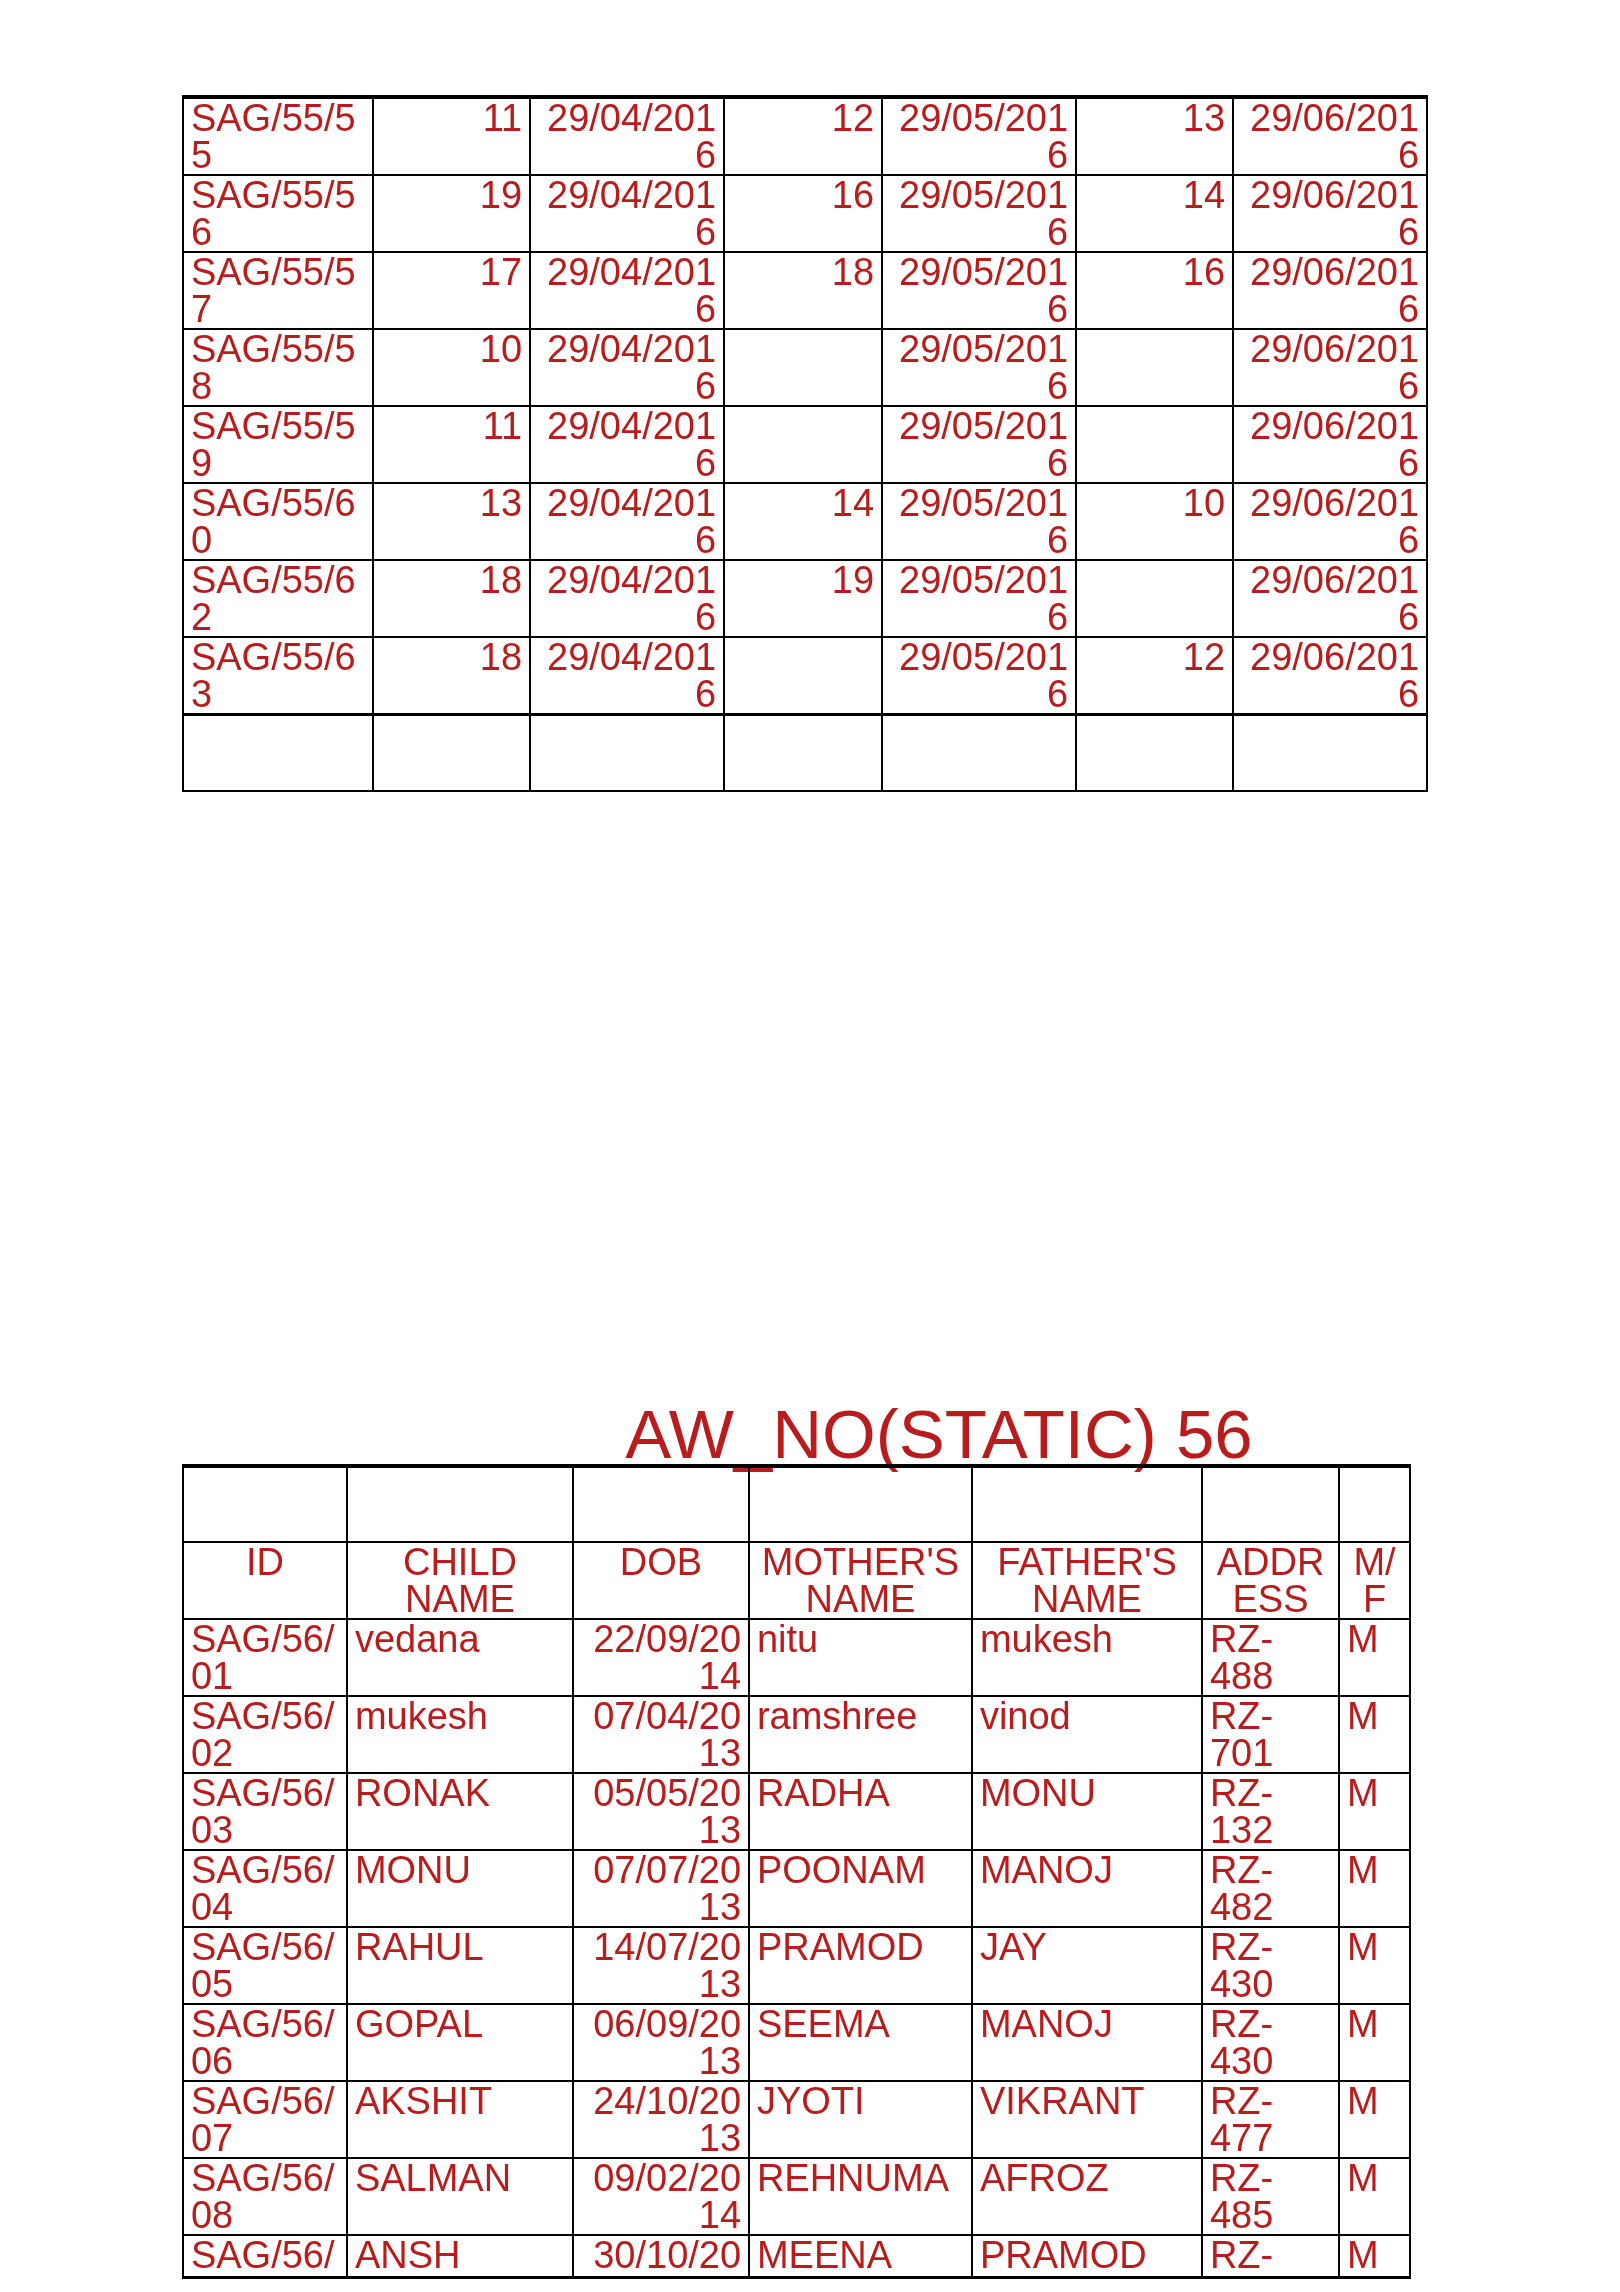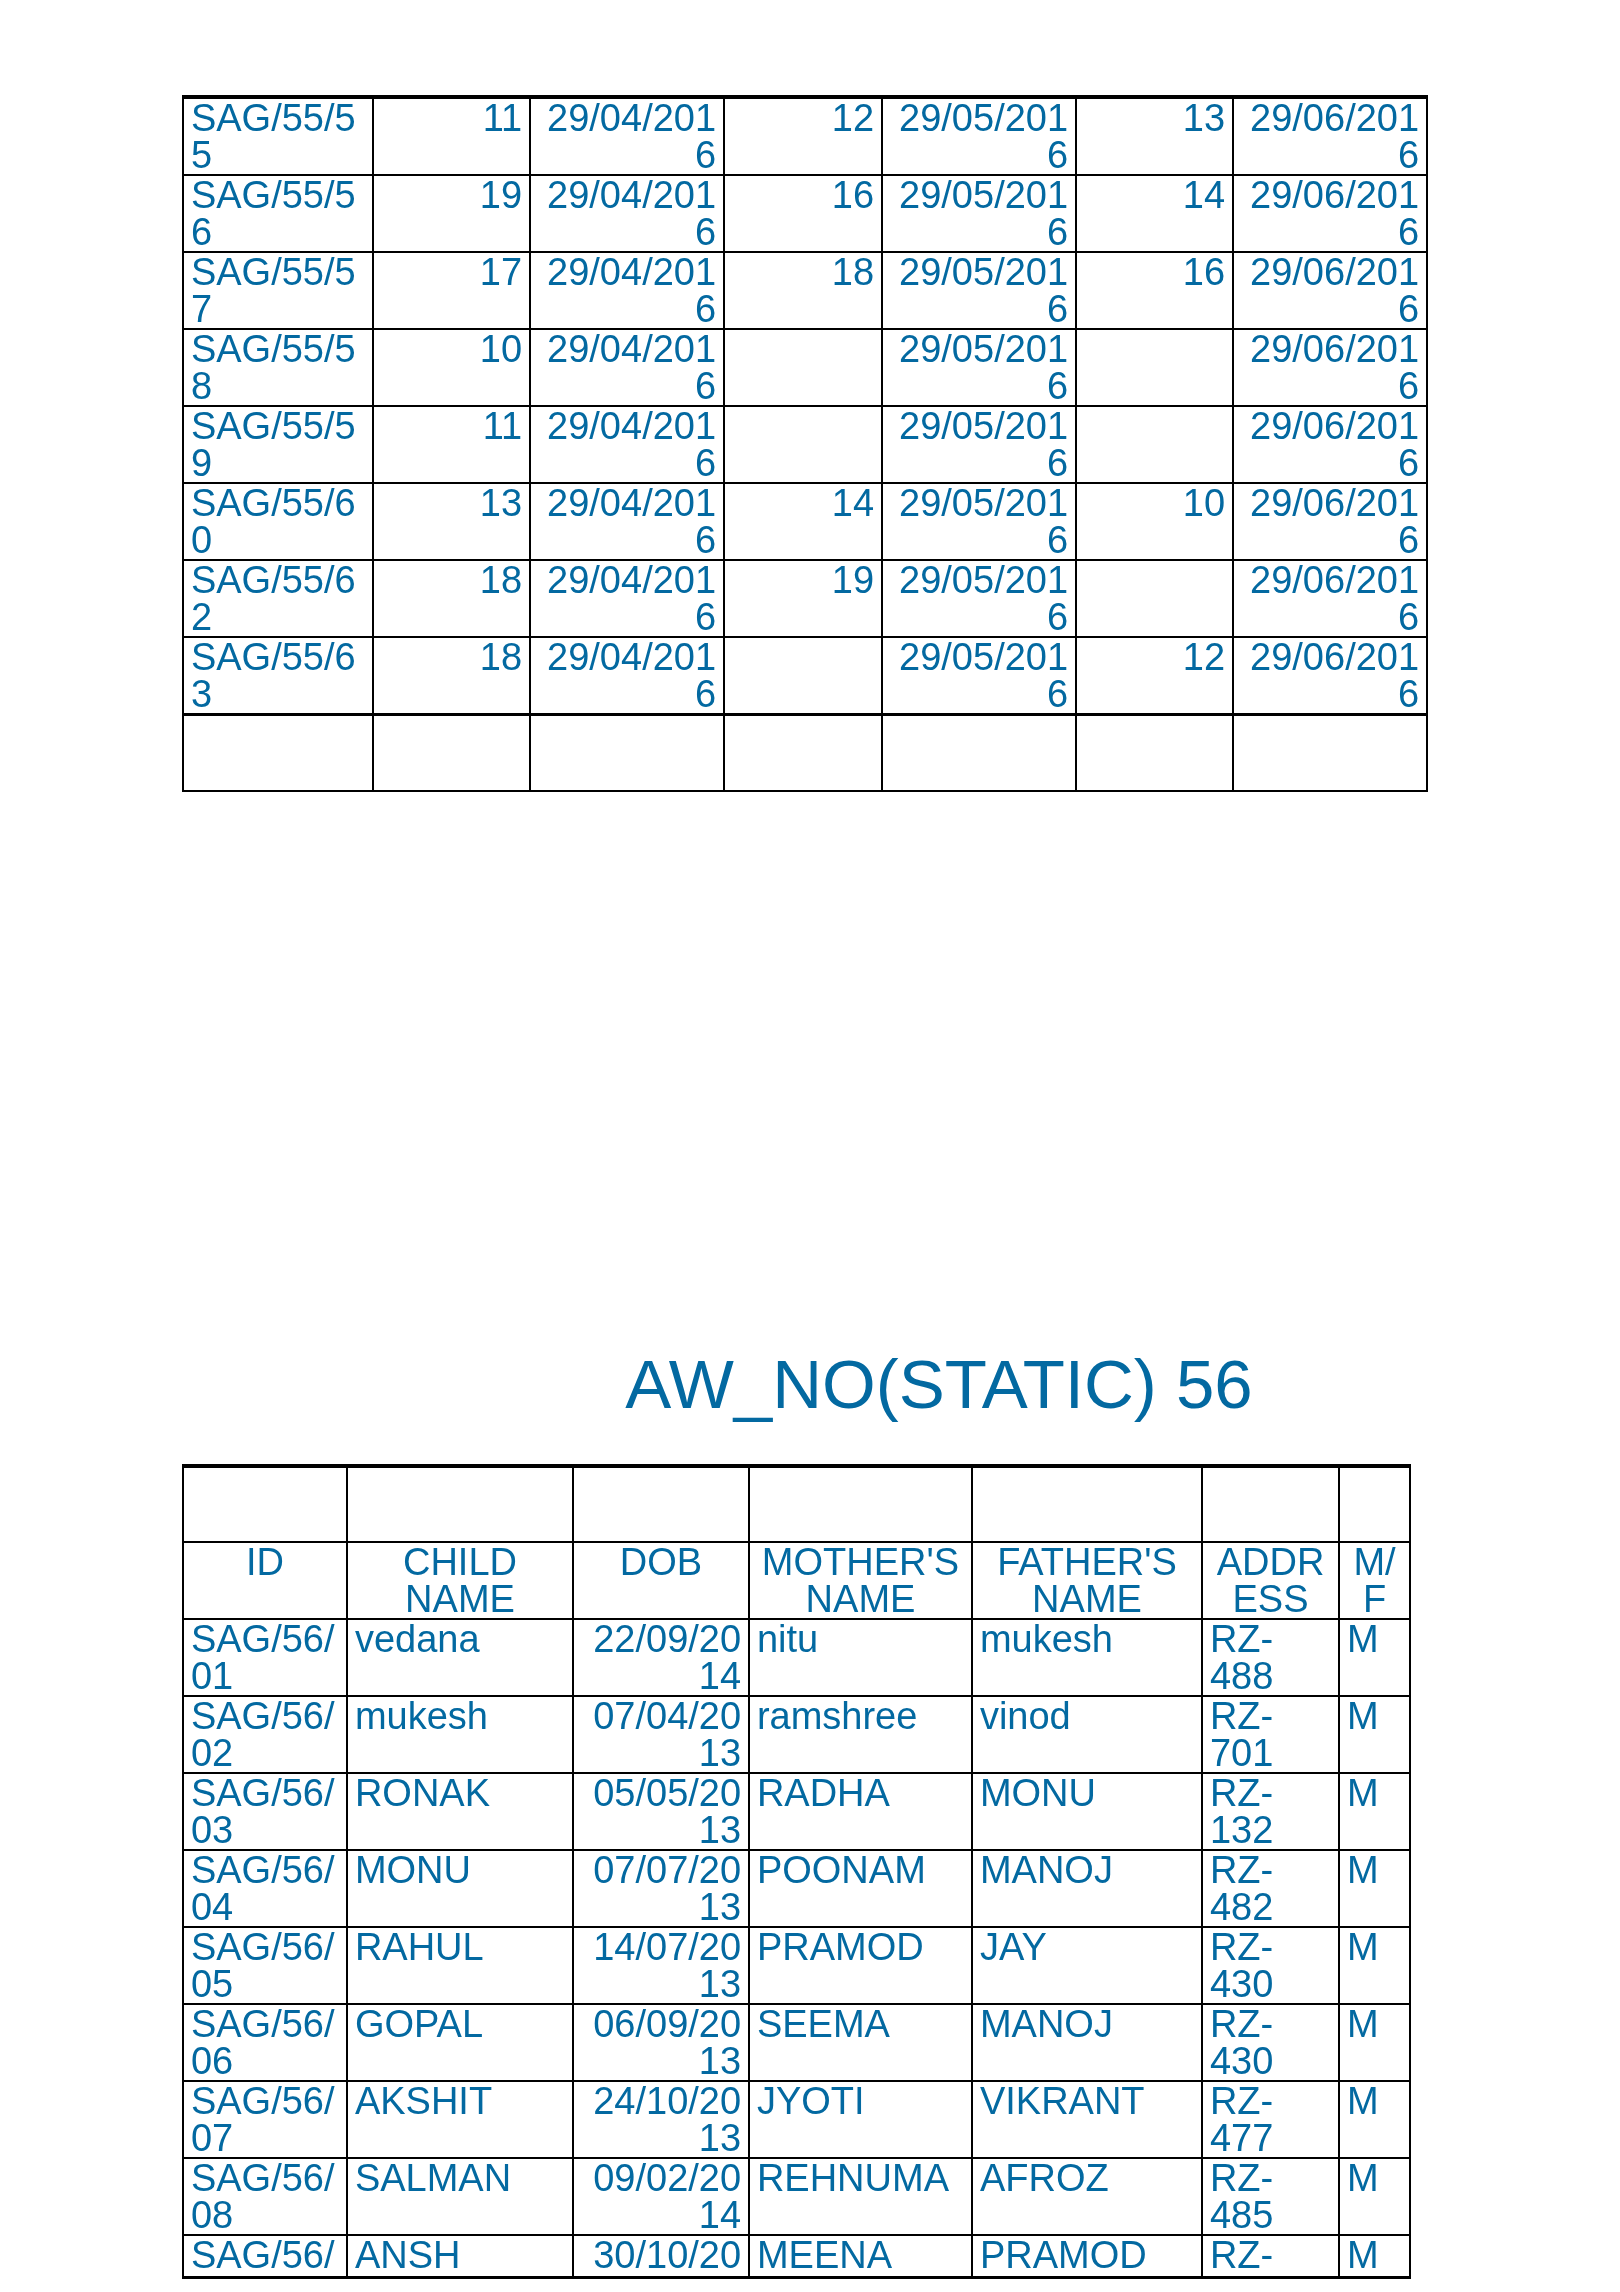--- a/index.html
+++ b/index.html
@@ -1,20 +1,20 @@
 <!DOCTYPE html>
 <html><head>
 <meta charset="utf-8">
 <style>
   html,body{margin:0;padding:0;background:#888;}
   .page{
     position:relative;
     width:1620px;height:2293px;
     background:#ffffff;
-    color:#0369a1;
+    color:#b91c1c;
     font-family:"Liberation Sans", sans-serif;
     overflow:hidden;
   }
   table{
     border-collapse:collapse;
     table-layout:fixed;
     position:absolute;
   }
   td{
     border:2px solid #000;
@@ -44,21 +44,21 @@
   .c-head{text-align:center;overflow-wrap:break-word;word-wrap:break-word;}
   tr.empty td{border-top-width:3.9px;}
   tr.header-row td{border-bottom-width:2.9px;}
   tr.clipped td{
     height:42px;
     border-bottom-width:3.9px;
     margin-left:40px;
   }
   .doc-title{
     position:absolute;
-    left:182px;top:1345px;
+    left:182px;top:1395px;
     width:1228px;
     padding-left:143px;
     box-sizing:content-box;
     text-align:center;
     font-size:69px;
     line-height:80px;
     white-space:nowrap;
   }
 </style>
 </head>

